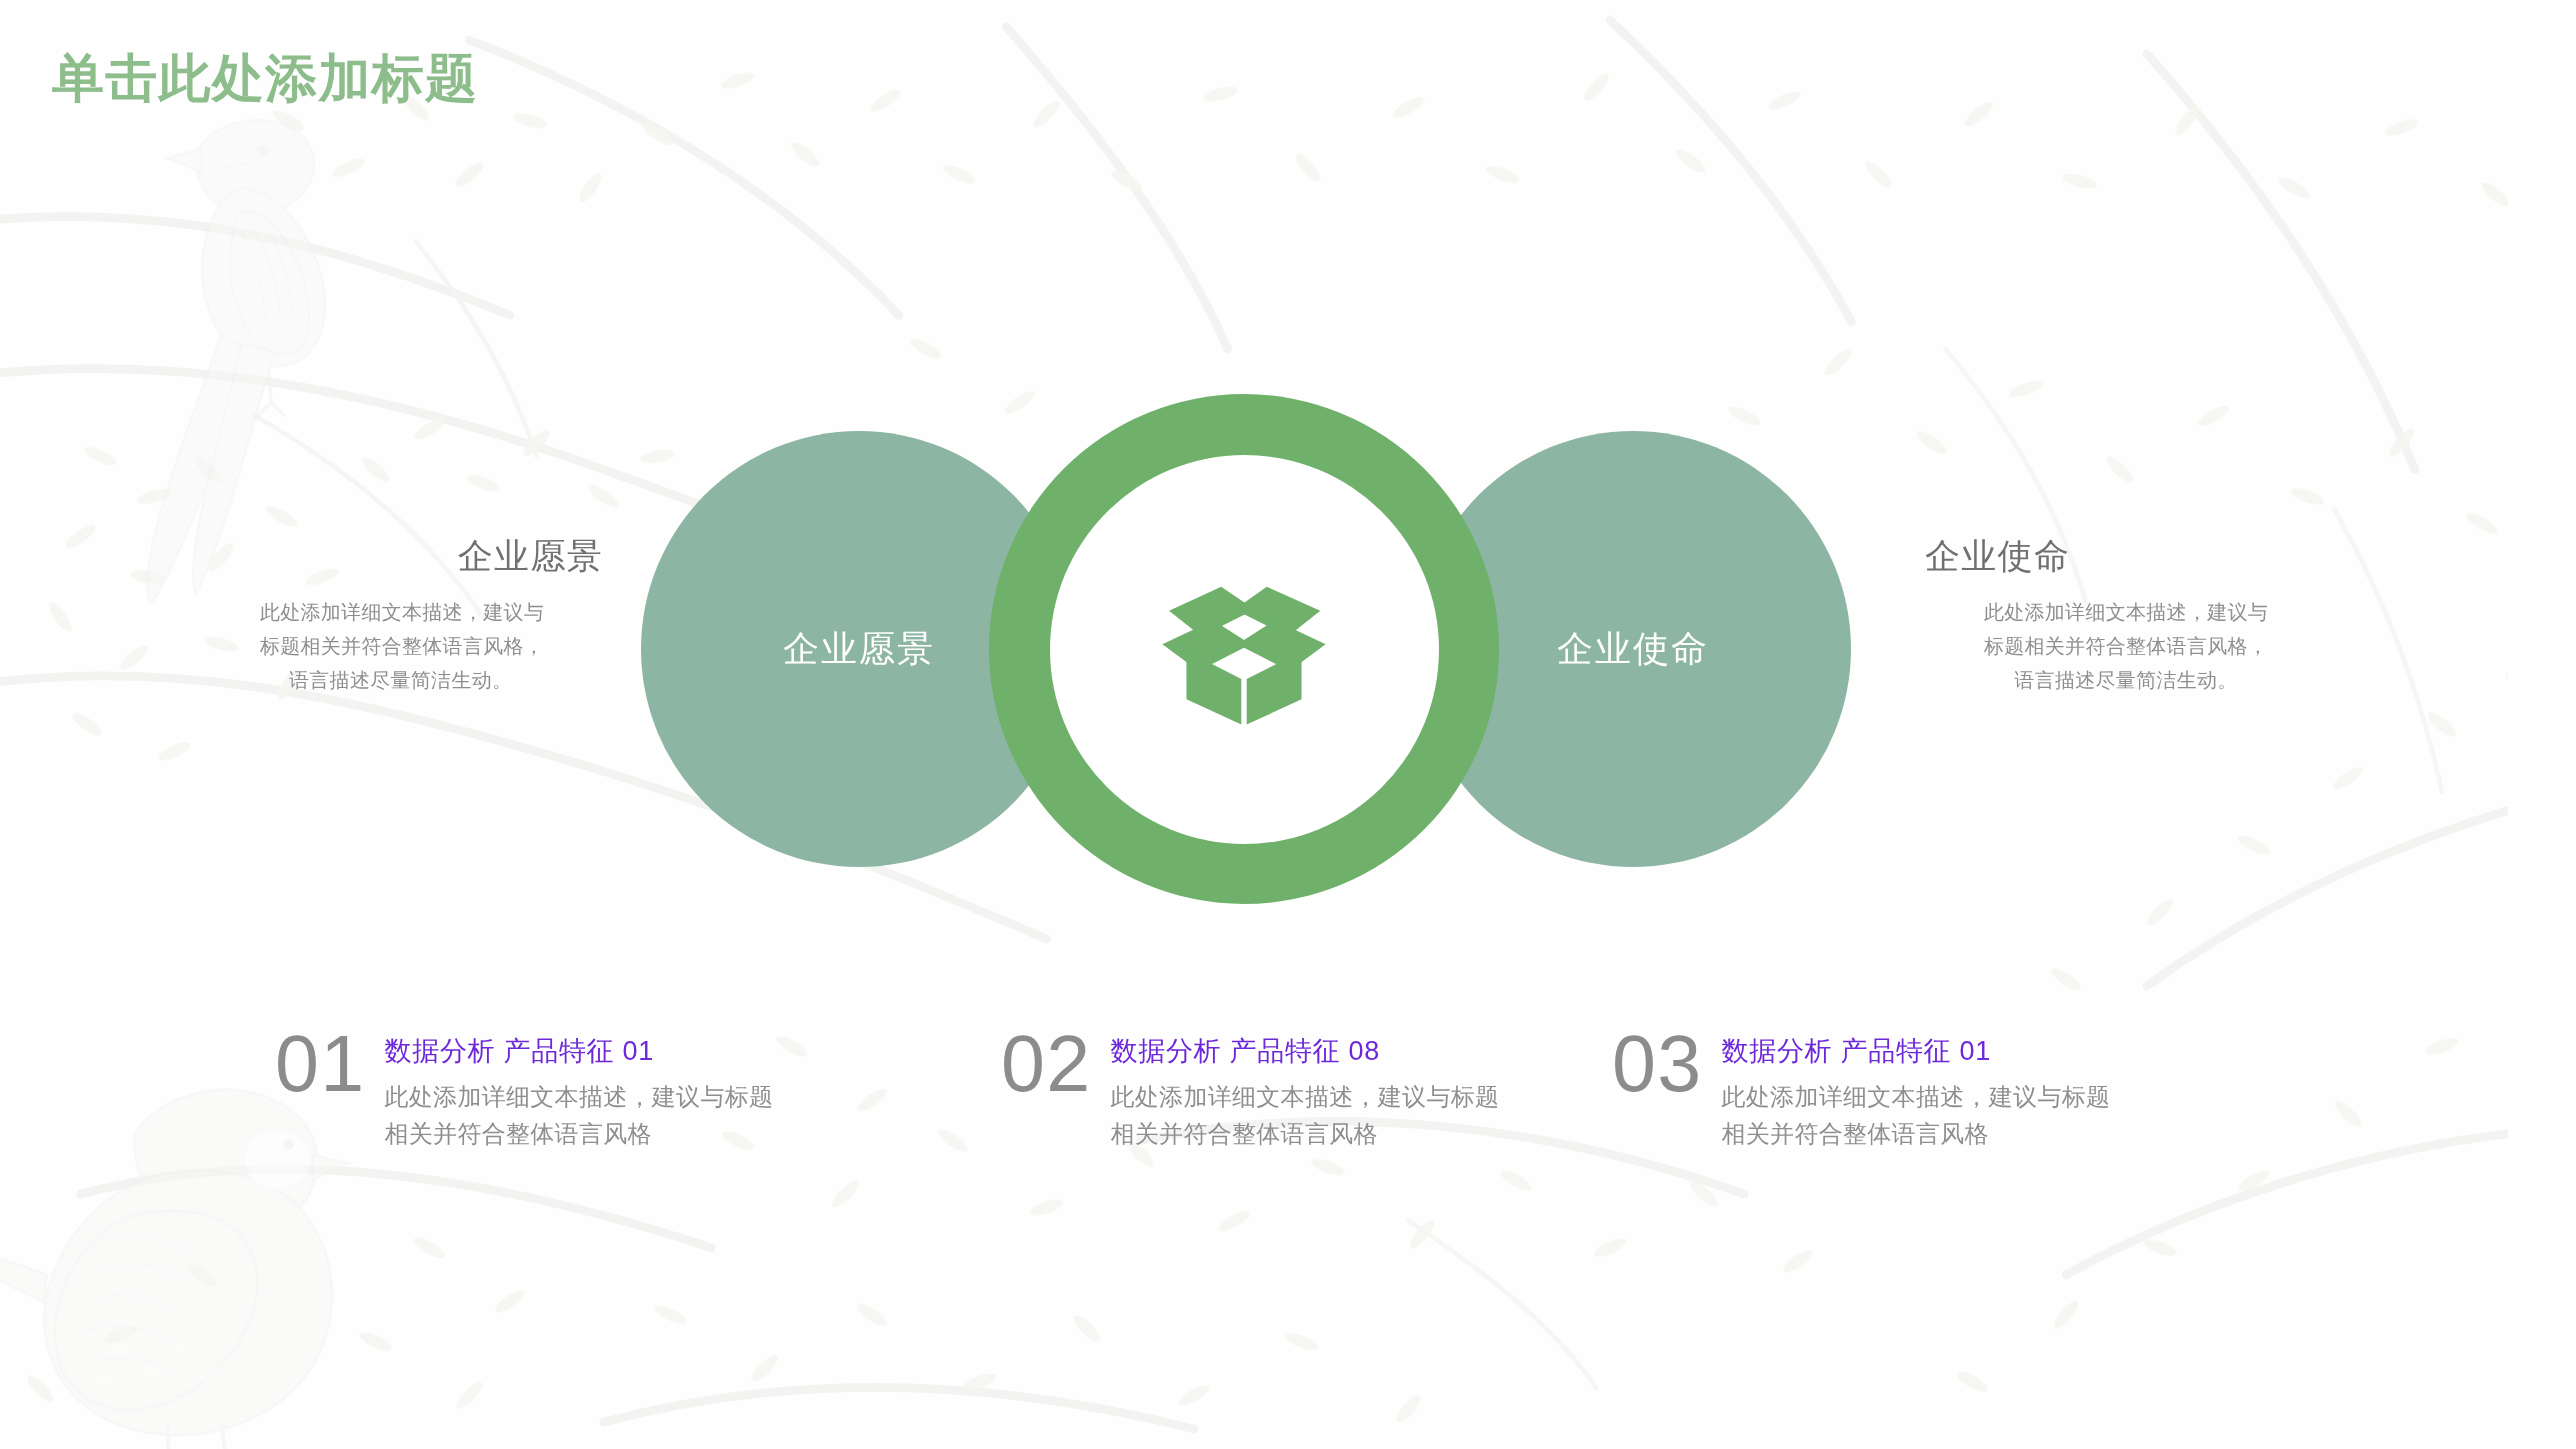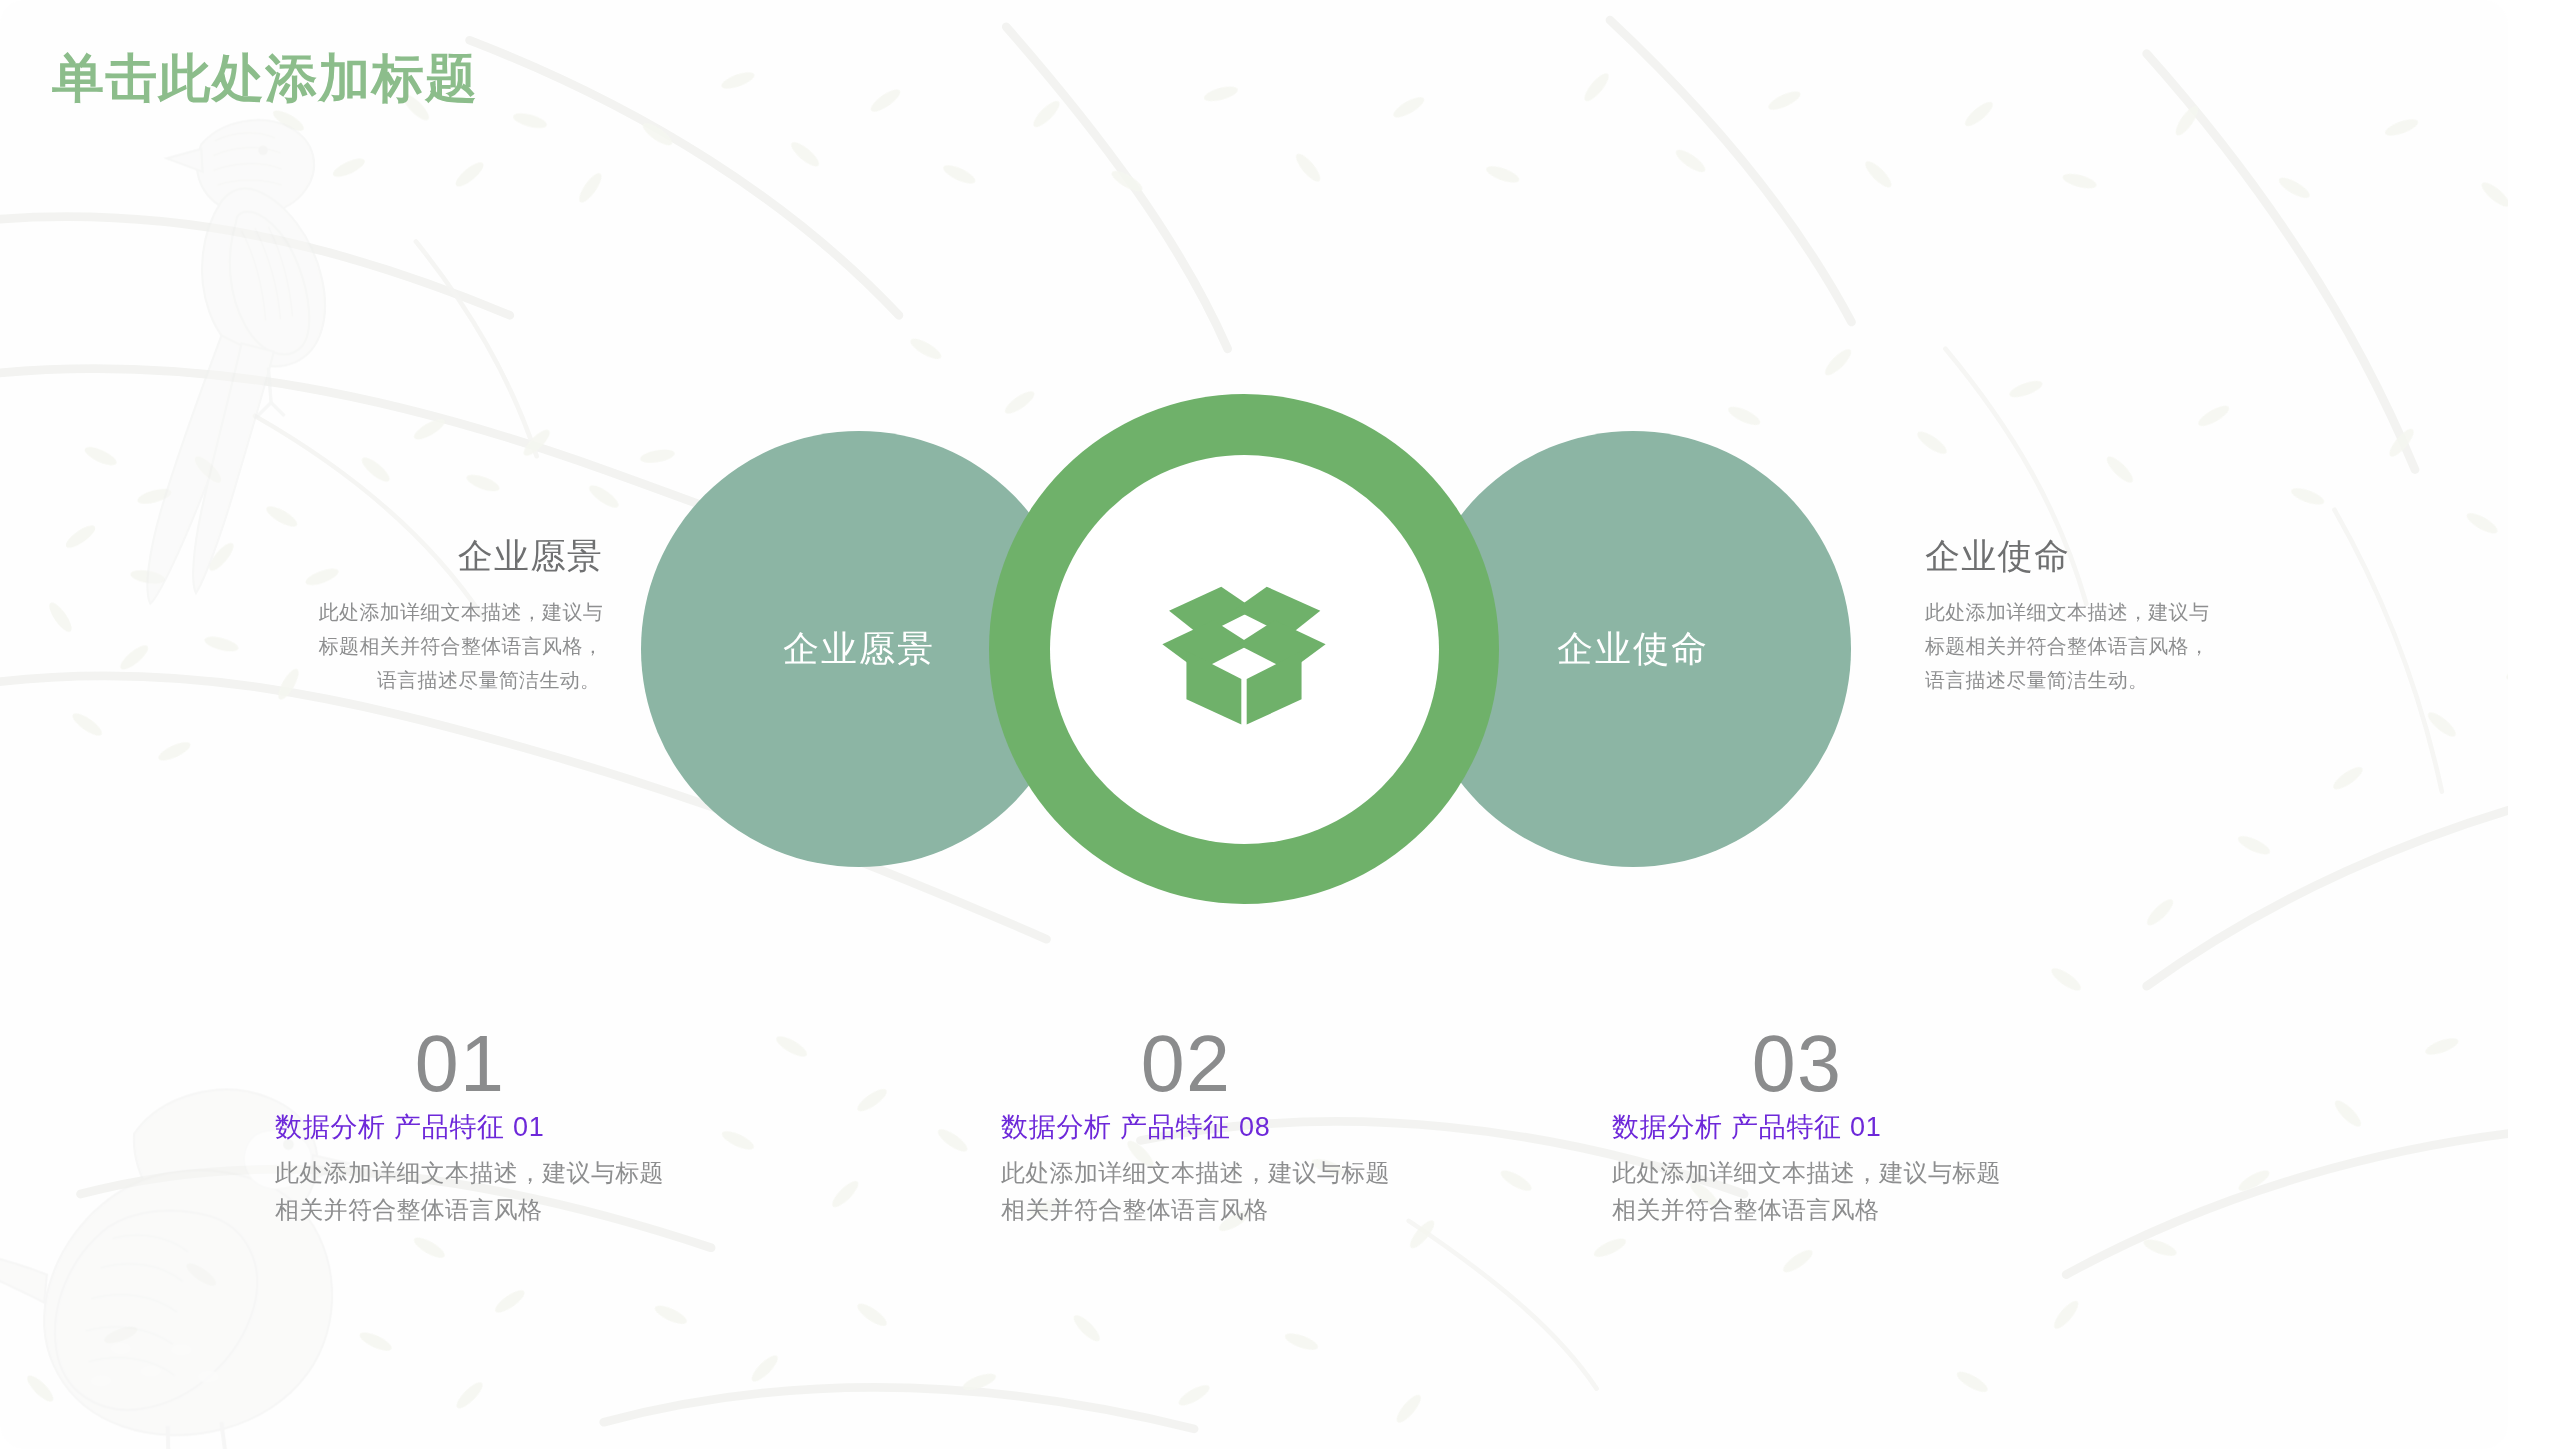--- a/index.html
+++ b/index.html
@@ -121,37 +121,36 @@
     letter-spacing: 1.3px;
     line-height: 1.1;
   }
   .side-body {
     font-size: 20px;
     color: #8d8e8f;
     line-height: 1.72;
     margin: 0;
     letter-spacing: 0.3px;
   }
-  .side-body span { display: block; }
+  .side-body span { display: block; text-align: center; }
   .side-left .side-body .l3 { padding-right: 2.7px; }
 
   
   .items-row {
     position: absolute;
     left: 0;
     top: 1026px;
     width: 2576px;
     height: 174px;
     z-index: 5;
   }
   .num-item {
     position: absolute;
     display: flex;
-    align-items: center;
-    flex-direction: column;
+    align-items: flex-start;
   }
   .num-item.i1 { left: 275px;  top: 0; }
   .num-item.i2 { left: 993px; top: 0; margin-left: 8px; }
   .num-item.i3 { left: 1612px; top: 0; }
 
   .num-badge {
     font-size: 79px;
     color: #8b8c8d;
     line-height: 0.96;
     font-weight: normal;

